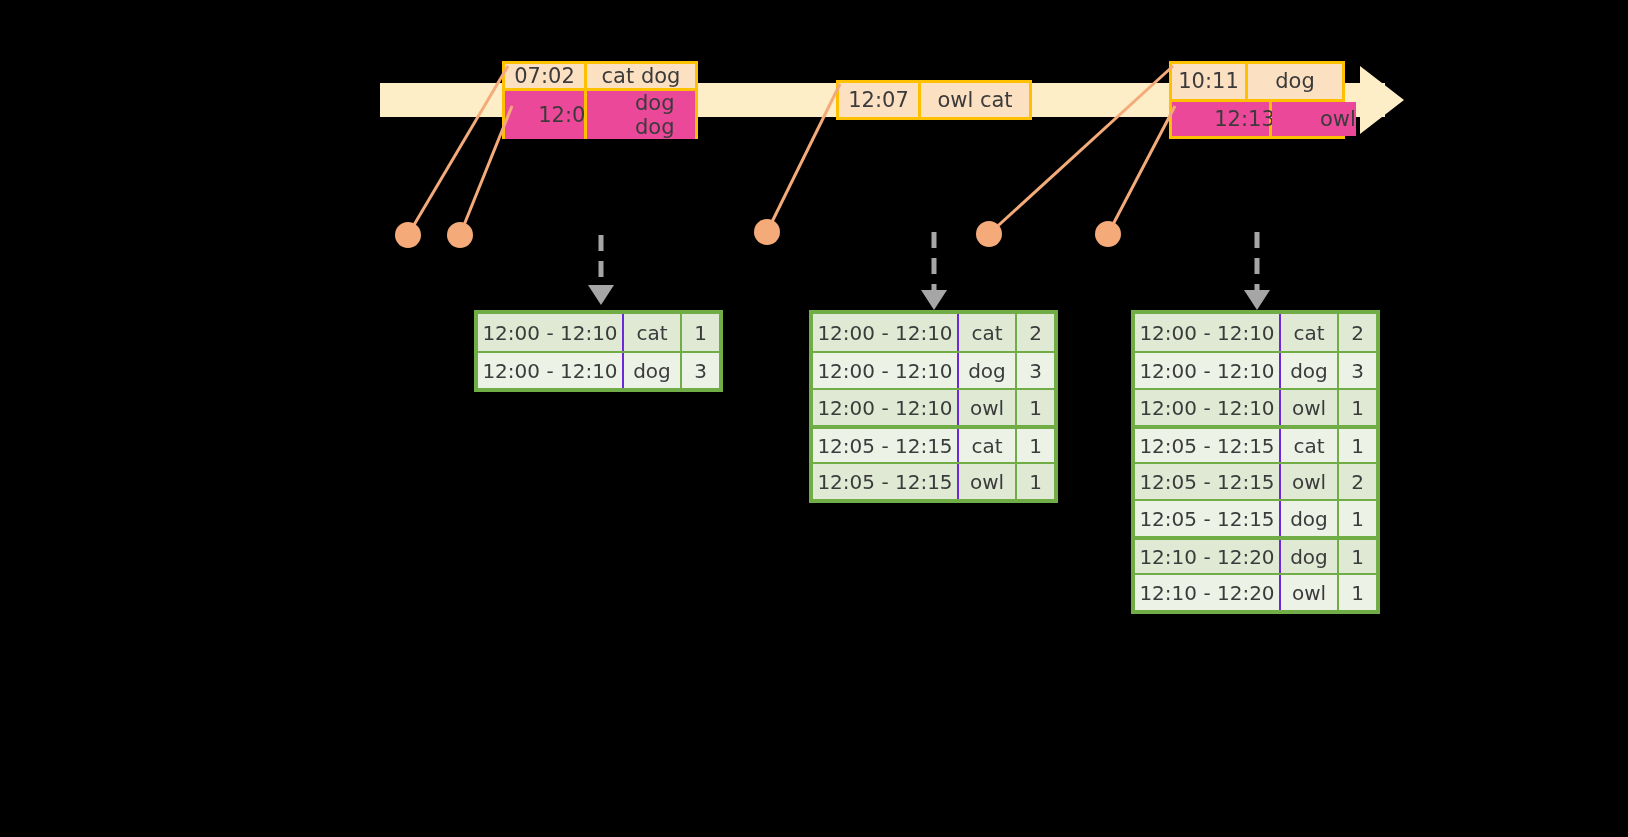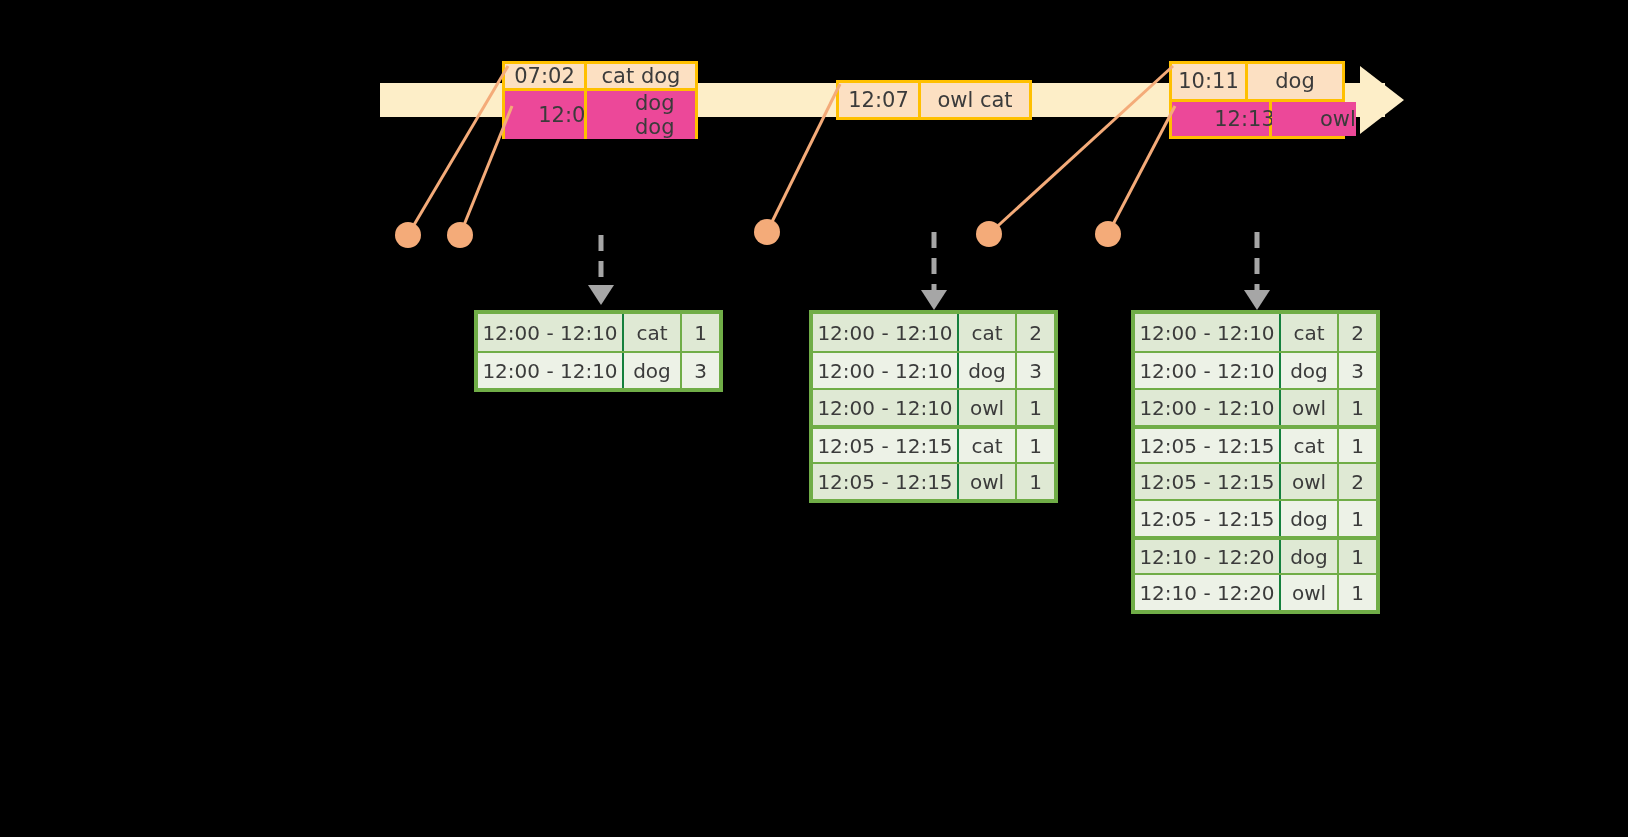--- a/index.html
+++ b/index.html
@@ -31,21 +31,21 @@
   svg.overlay{position:absolute;left:0;top:0;width:1628px;height:837px;
               pointer-events:none;}
 
   
   .rtable{position:absolute;border:4px solid #70ad47;box-sizing:border-box;}
   .rrow{display:flex;box-sizing:border-box;height:37px;}
   .rrow + .rrow{border-top:2px solid #70ad47;}
   .rrow.grp{border-top:4px solid #70ad47;}
   .rc{box-sizing:border-box;display:flex;align-items:center;
       justify-content:center;font-size:20px;color:#3b3b3b;}
-  .rc.win{border-right:2px solid #15803d;text-align:center;}
+  .rc.win{border-right:2px solid #6d28d9;text-align:center;}
   .rc.key{border-right:2px solid #70ad47;}
   .row-a .rc{background:#dfe9d4;}
   .row-b .rc{background:#edf2e7;}
 </style>
 </head>
 <body>
 
 <div id="stage">
 
   <div class="timeline-bar" style="left:380px;top:83px;width:1005px;height:34px;"></div>

